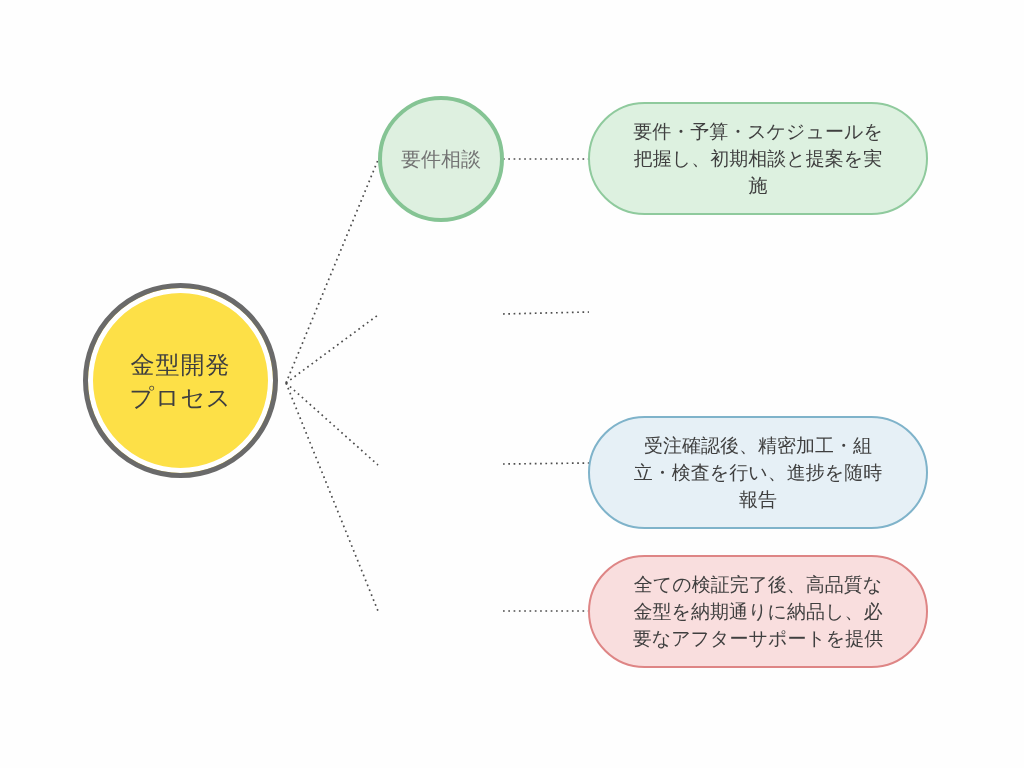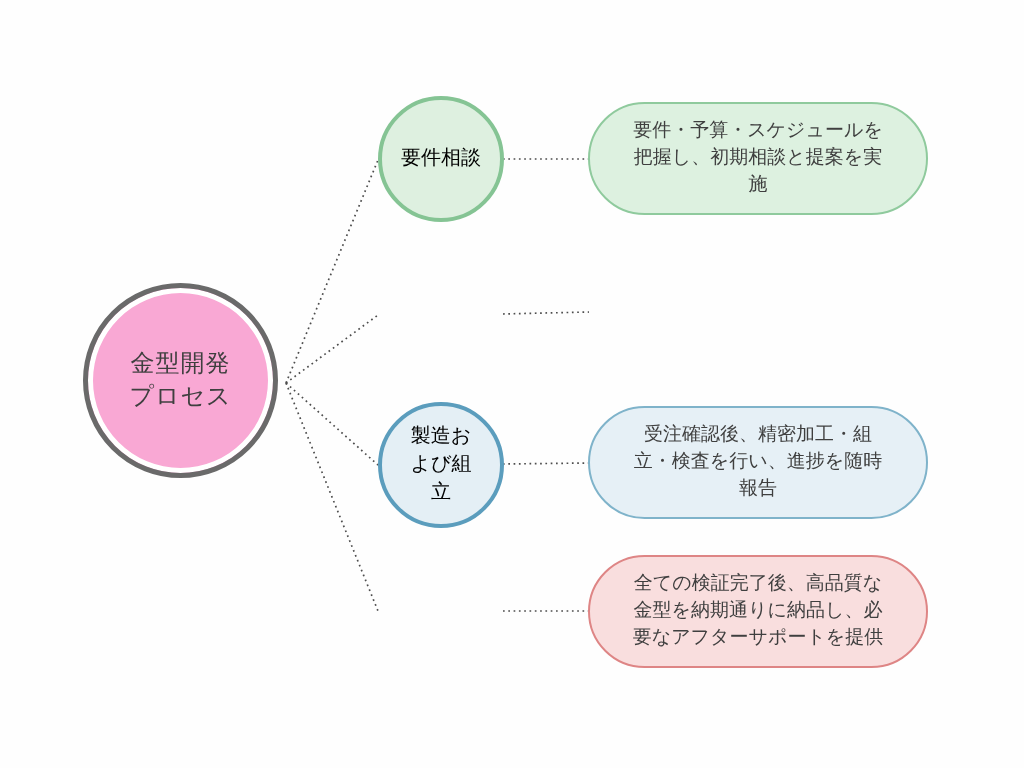--- a/index.html
+++ b/index.html
@@ -28,43 +28,42 @@
     fill: none;
   }
   .node {
     position: absolute;
     display: flex;
     align-items: center;
     justify-content: center;
     text-align: center;
     box-sizing: border-box;
     white-space: pre-line;
-    font-family: Liberation Mono, monospace;
   }
   .center-node {
     left: 83px; top: 283px;
     width: 195px; height: 195px;
     border-radius: 50%;
     border: 5px solid #6a6a6a;
-    background: #f9a8d4;
+    background: #fde047;
     box-shadow: inset 0 0 0 5px #ffffff;
     font-size: 24px;
     line-height: 33px;
     letter-spacing: 1px;
     color: #3f3f3f;
   }
   .branch-circle {
     left: 378px;
     width: 126px; height: 126px;
     border-radius: 50%;
     border-width: 4px;
     border-style: solid;
     font-size: 20px;
     line-height: 28px;
-    color: #000000;
+    color: #737373;
   }
   .pill {
     left: 588px;
     width: 340px; height: 113px;
     border-radius: 57px;
     border-width: 2px;
     border-style: solid;
     padding: 0 36px;
     font-size: 19px;
     line-height: 27px;
@@ -80,21 +79,21 @@
   .pill.orange { border-color: #d99e66; background: #f9e4d5; }
   .pill.blue   { border-color: #7fb3ca; background: #e6f0f6; }
   .pill.red    { border-color: #de8585; background: #f9dede; }
 
   .circle1 { top: 96px; }
   .circle2 { top: 252px; }
   .circle3 { top: 402px; }
   .circle4 { top: 549px; }
   .pill1 { top: 102px; }
   .pill2 { top: 254px; }
-  .pill3 { top: 406px; justify-content: center; }
+  .pill3 { top: 416px; justify-content: center; }
   .pill4 { top: 555px; }
 </style>
 </head>
 <body>
 
 <div class="canvas">
 
   <svg class="connectors" viewBox="0 0 1024 768">
     <line x1="286" y1="383" x2="378" y2="160"></line>
     <line x1="286" y1="383" x2="378" y2="315"></line>
@@ -112,25 +111,20 @@
   </div>
 
   <div class="node branch-circle green circle1">
     <span>要件相談</span>
   </div>
   <div class="node pill green pill1">
     <span>要件・予算・スケジュールを把握し、初期相談と提案を実施</span>
   </div>
 
 
-  <div class="node branch-circle blue circle3">
-    <span>製造お
-よび組
-立</span>
-  </div>
   <div class="node pill blue pill3">
     <span>受注確認後、精密加工・組立・検査を行い、進捗を随時報告</span>
   </div>
 
   <div class="node pill red pill4">
     <span>全ての検証完了後、高品質な金型を納期通りに納品し、必要なアフターサポートを提供</span>
   </div>
 
 </div>
 

